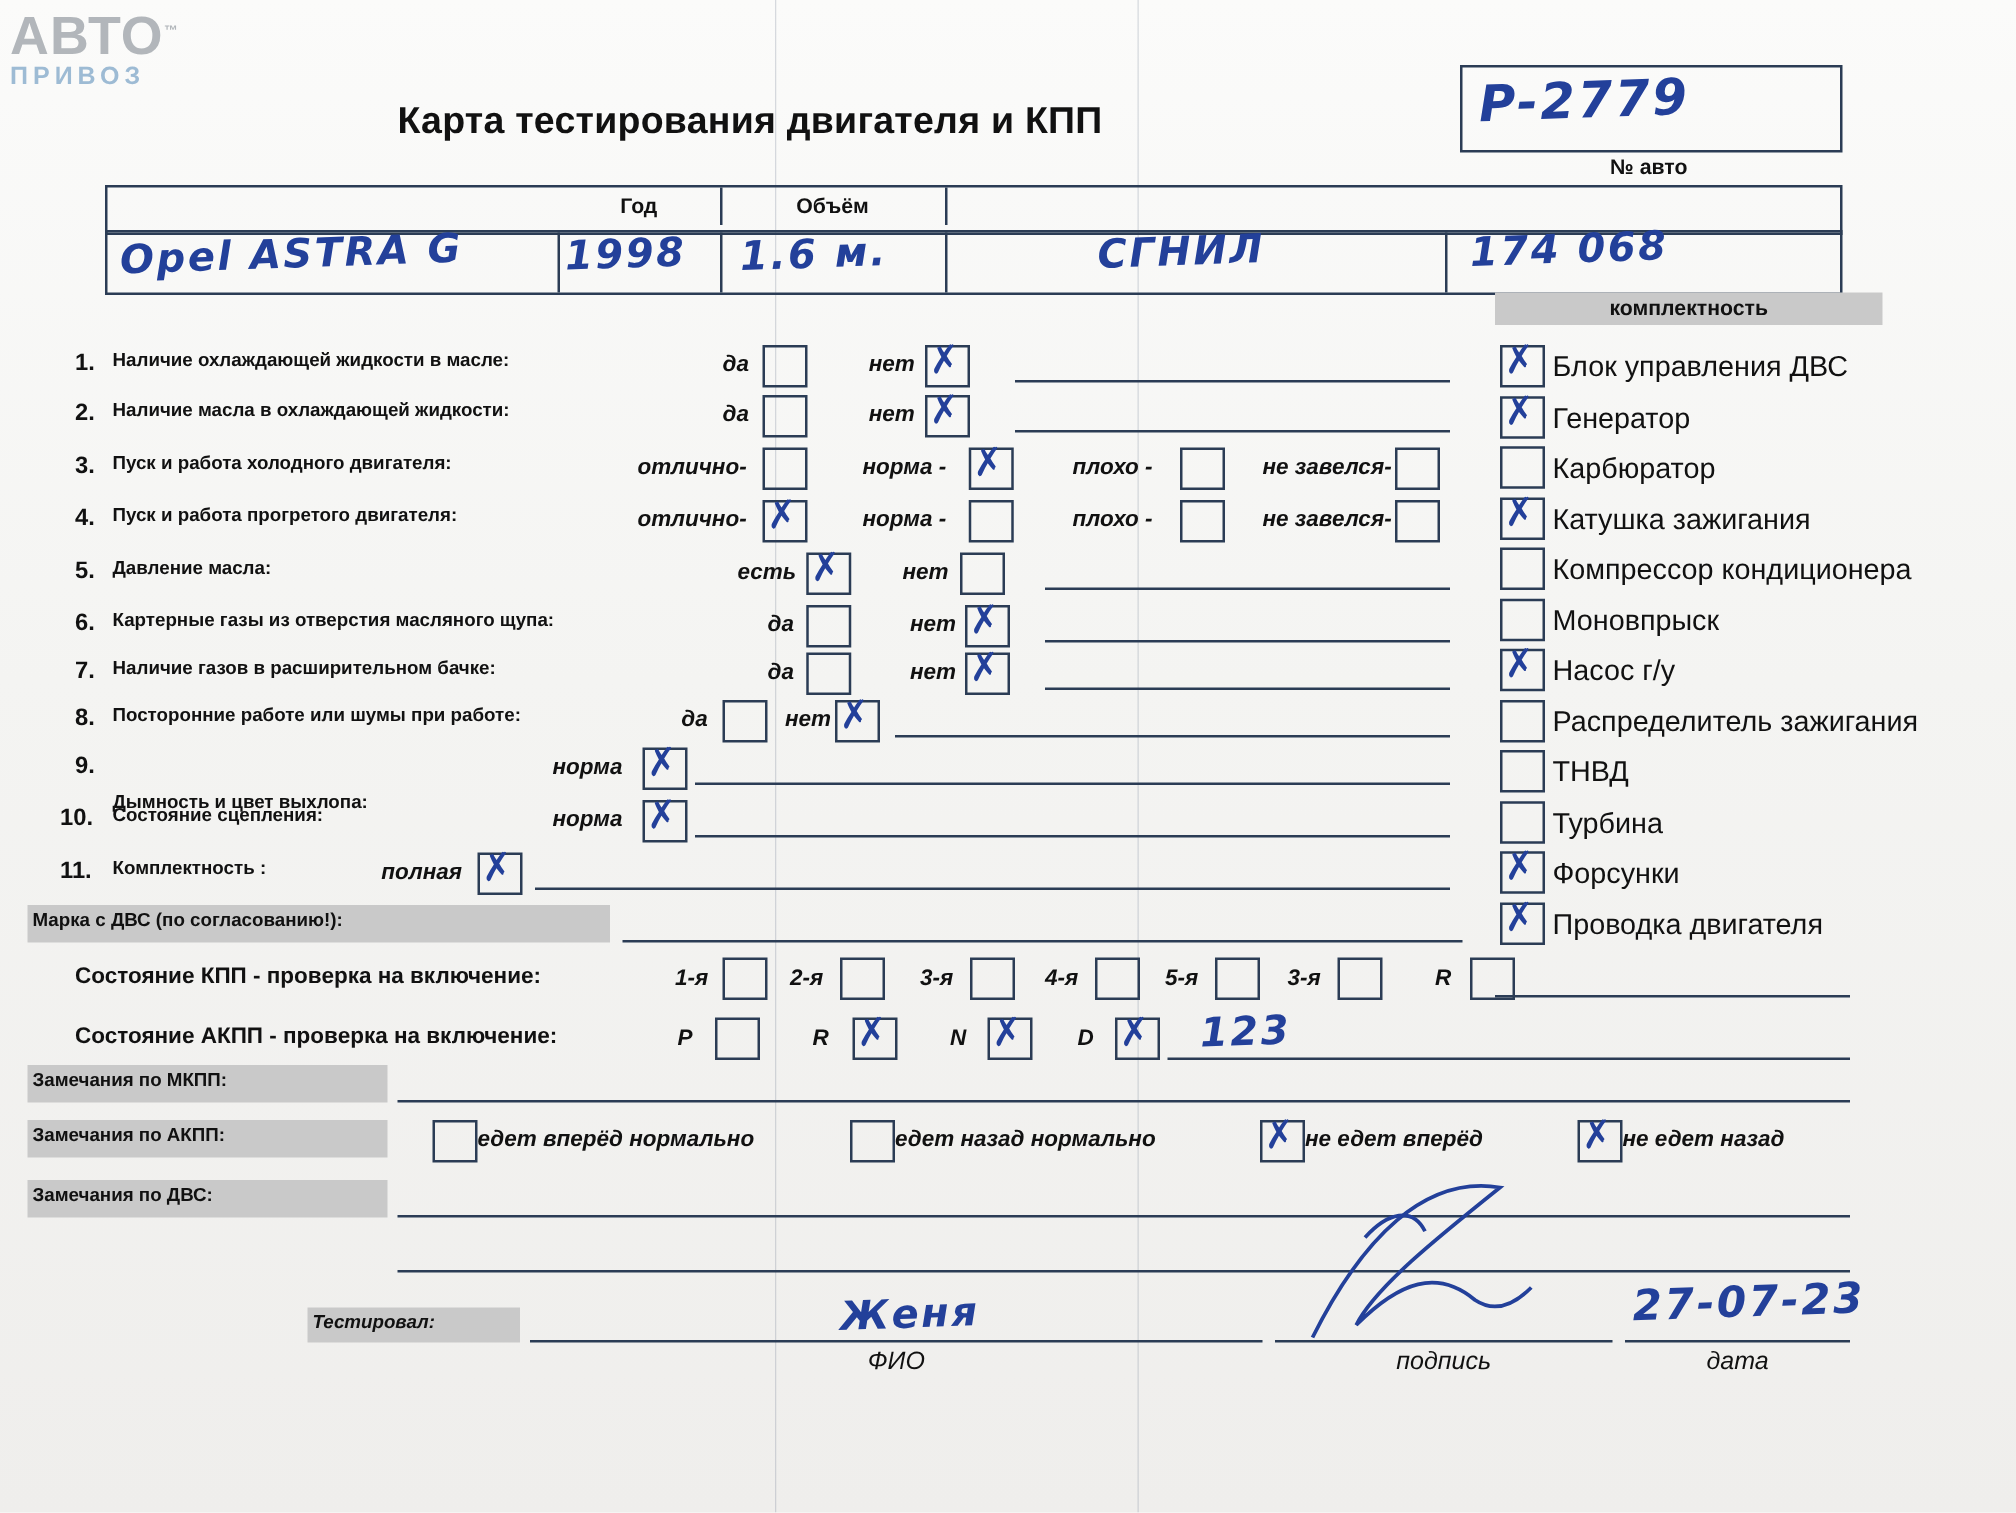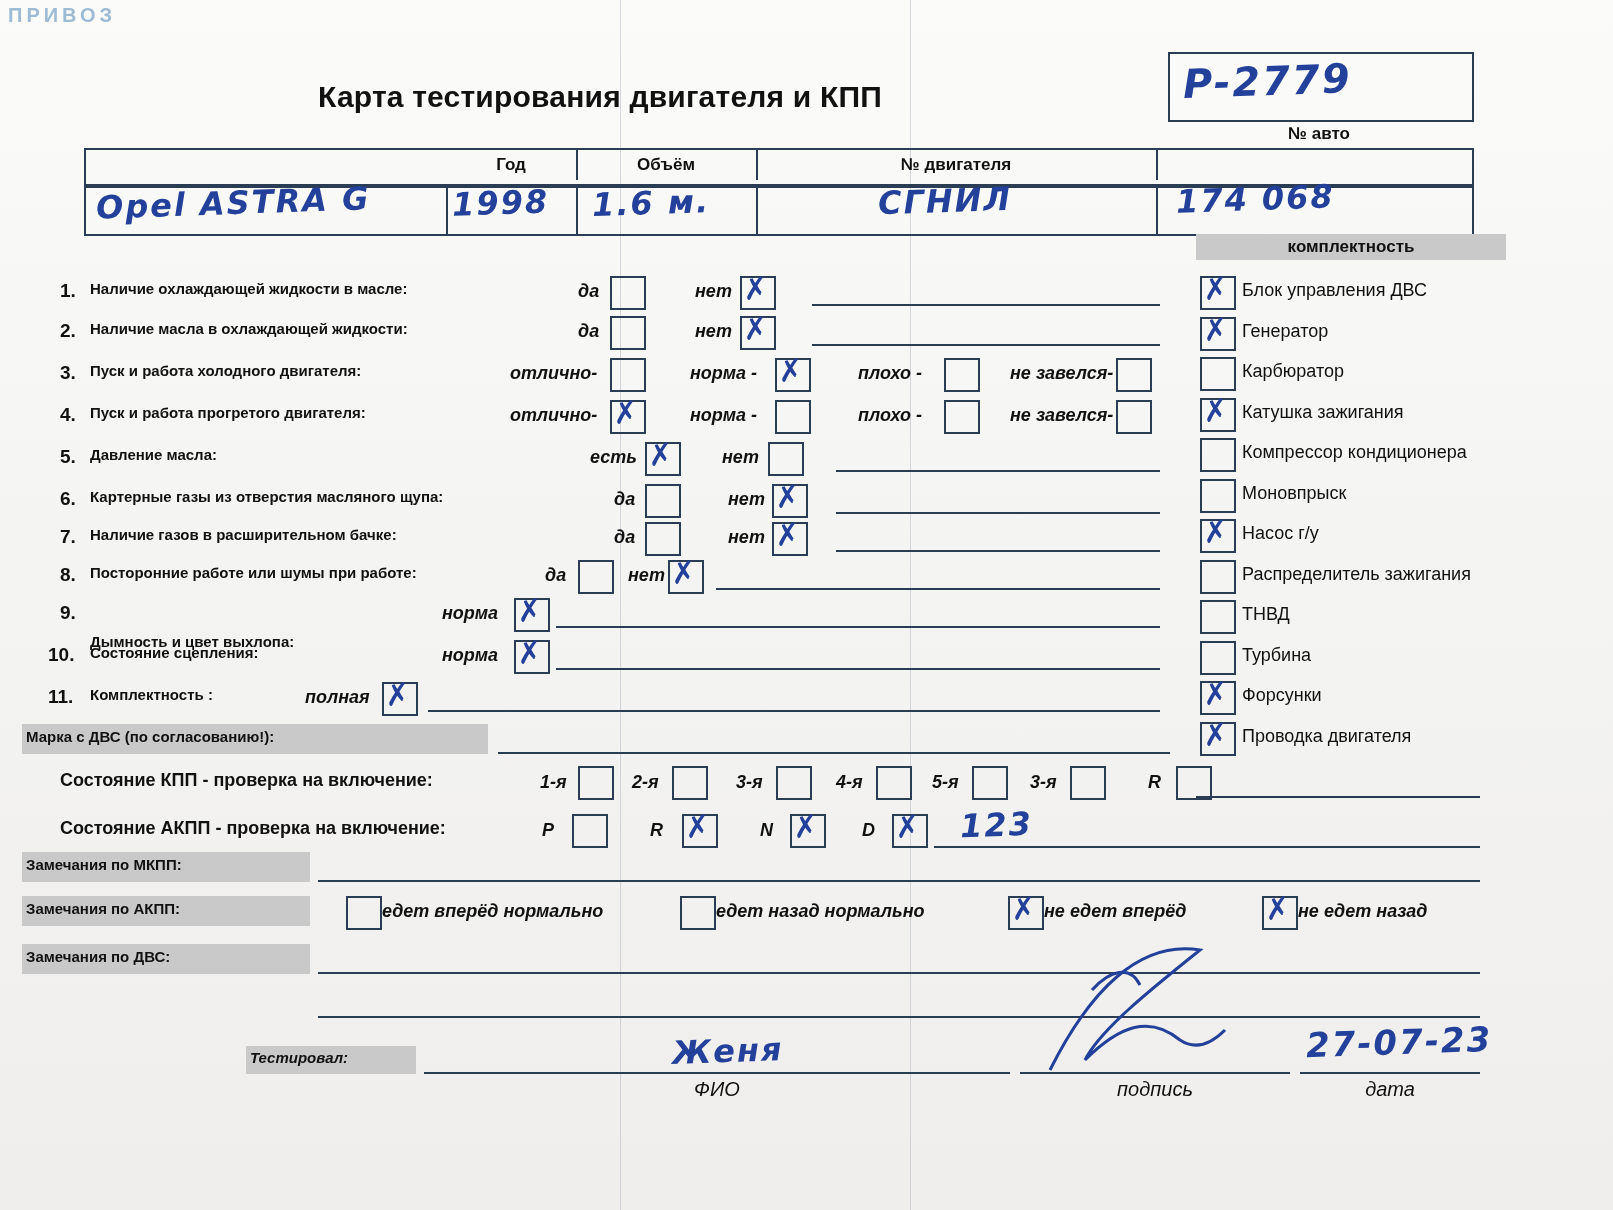--- a/index.html
+++ b/index.html
@@ -62,46 +62,46 @@
     position:absolute;font-family:"DejaVu Sans",sans-serif;color:#23409a;
     font-size:30px;font-weight:bold;line-height:28px;transform:rotate(-6deg);
   }
 
   .greyband{position:absolute;background:#c9c9c9;}
   .rowtext{position:absolute;font-size:15px;font-weight:bold;}
   .num{position:absolute;font-size:19px;font-weight:bold;}
   .ital{position:absolute;font-size:18px;font-style:italic;font-weight:bold;}
   .line{position:absolute;height:2px;background:#2b3c55;}
 
-  .kmp-item{position:absolute;font-size:18px;}
+  .kmp-item{position:absolute;font-size:23px;}
   .smallcap{position:absolute;font-size:20px;font-style:italic;}
 
   .sig-wrap{position:absolute;}
 </style>
 </head>
 <body>
 
 <div class="sheet"></div>
 <div class="fold f1"></div>
 <div class="fold f2"></div>
 
 <div class="logo">
+  <div class="avto"><span>АВТО</span><span class="tm">™</span></div>
   <div class="priv">ПРИВОЗ</div>
 </div>
 
 <div class="title">Карта тестирования двигателя  и КПП</div>
 
 <div class="bx" style="left:1168px;top:52px;width:302px;height:66px;"></div>
 <div class="hw big" style="position:absolute;left:1183px;top:58px;">P-2779</div>
 <div class="lbl" style="left:1168px;top:124px;width:302px;text-align:center;">№ авто</div>
 
 <div class="bx" style="left:84px;top:148px;width:1386px;height:36px;">
   <div class="hdrcell" style="left:360px;top:0;width:130px;">Год</div>
   <div class="hdrcell" style="left:490px;top:0;width:180px;">Объём</div>
-  <div class="hdrcell" style="left:670px;top:0;width:400px;">№ двигателя</div>
 </div>
 <div class="bx" style="left:84px;top:184px;width:1386px;height:48px;">
   <div style="position:absolute;left:360px;top:0;bottom:0;width:2px;background:#2b3c55;"></div>
   <div style="position:absolute;left:490px;top:0;bottom:0;width:2px;background:#2b3c55;"></div>
   <div style="position:absolute;left:670px;top:0;bottom:0;width:2px;background:#2b3c55;"></div>
   <div style="position:absolute;left:1070px;top:0;bottom:0;width:2px;background:#2b3c55;"></div>
 </div>
 <div class="hw md" style="position:absolute;left:96px;top:184px;">Opel  ASTRA  G</div>
 <div class="hw md" style="position:absolute;left:452px;top:184px;">1998</div>
 <div class="hw md" style="position:absolute;left:592px;top:184px;">1.6 м.</div>

